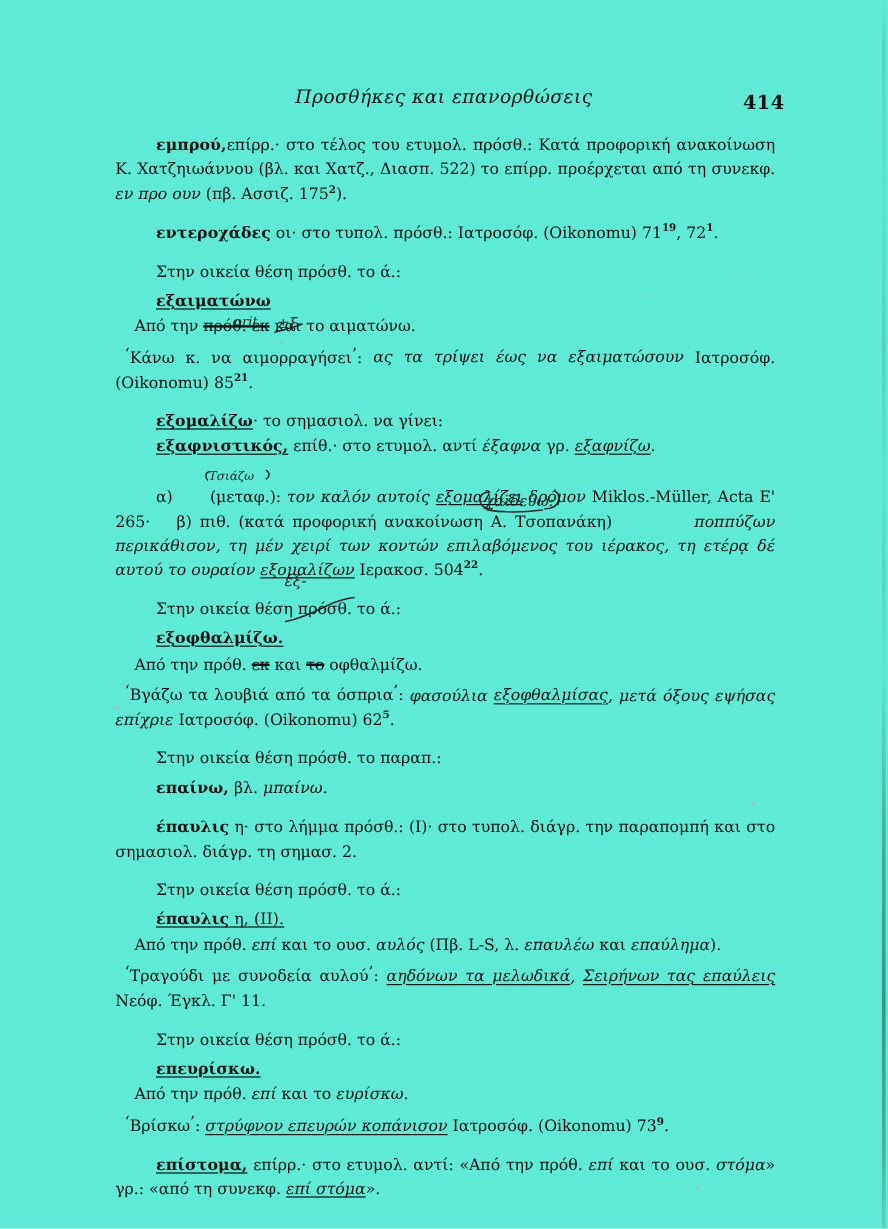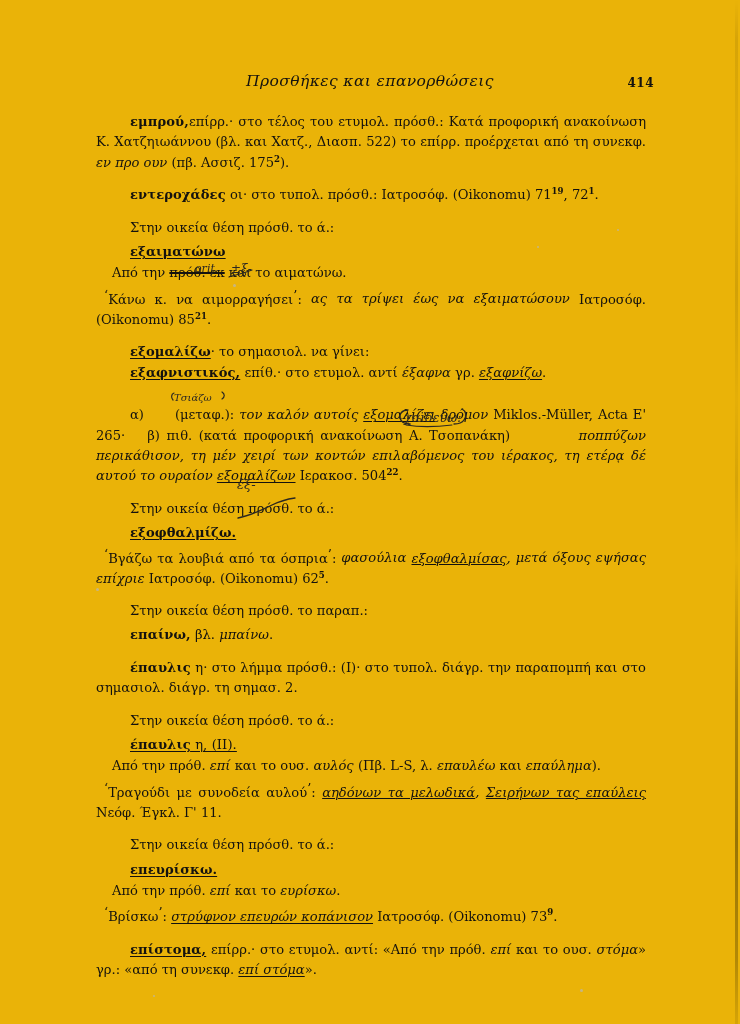--- a/index.html
+++ b/index.html
@@ -4,21 +4,21 @@
 <style>
   html, body {
     margin: 0;
     padding: 0;
     background: #ffffff;
   }
   .page {
     position: relative;
     width: 740px;
     height: 1024px;
-    background: #eab308;
+    background: #5eead4;
     font-family: "DejaVu Serif", "Liberation Serif", serif;
     color: #14120f;
     overflow: hidden;
   }
   .scan-edge {
     position: absolute;
     top: 0;
     right: 2px;
     width: 3px;
     height: 1024px;
@@ -58,21 +58,21 @@
     width: 740px;
     text-align: center;
     font-style: italic;
     font-size: 15.5px;
     letter-spacing: .4px;
   }
   .folio {
     position: absolute;
     right: 86px;
     top: 4px;
-    font-size: 12px;
+    font-size: 16px;
     font-weight: bold;
     letter-spacing: .5px;
   }
 
   
   .body {
     position: absolute;
     left: 96px;
     top: 112px;
     width: 550px;
@@ -184,20 +184,21 @@
     <div class="cite"><span class="qopen">‘</span><span>Κάνω κ. να αιμορραγήσει</span><span class="qopen">’</span><span>: </span><span class="it">ας τα τρίψει έως να εξαιματώσουν</span><span> Ιατροσόφ. (Oikonomu) 85</span><sup>21</sup><span>.</span></div>
 
     <div class="entry tight"><span class="lemma ul">εξομαλίζω</span><span>· το σημασιολ. να γίνει:</span></div>
 
     <div class="entry"><span class="lemma ul">εξαφνιστικός,</span><span> επίθ.· στο ετυμολ. αντί </span><span class="it">έξαφνα</span><span> γρ. </span><span class="it-ul">εξαφνίζω</span><span>.</span></div>
     <div class="entry" style="padding-top:10px;"><span>α)</span><span style="padding-left:26px;"></span><span> (μεταφ.): </span><span class="it">τον καλόν αυτοίς </span><span class="it-ul">εξομαλίζει</span><span class="it"> δρόμον</span><span> Miklos.-Müller, Acta E' 265·</span><span style="padding-left:22px;">β)</span><span> πιθ. (κατά προφορική ανακοίνωση Α. Τσοπανάκη)</span><span style="padding-left:62px;"></span><span class="it"> ποππύζων περικάθισον, τη μέν χειρί των κοντών επιλαβόμενος του ιέρακος, τη ετέρᾳ δέ αυτού το ουραίον </span><span class="it-ul">εξομαλίζων</span><span> Ιερακοσ. 504</span><sup>22</sup><span>.</span></div>
 
     <div class="note">Στην οικεία θέση πρόσθ. το ά.:</div>
 
     <div class="headword-line"><span class="lemma ul">εξοφθαλμίζω.</span></div>
+    <div class="deriv"><span>Από την πρόθ. </span><span class="strike">εκ</span><span> και </span><span class="strike">το</span><span> οφθαλμίζω.</span></div>
     <div class="cite"><span class="qopen">‘</span><span>Βγάζω τα λουβιά από τα όσπρια</span><span class="qopen">’</span><span>: </span><span class="it">φασούλια </span><span class="it-ul">εξοφθαλμίσας</span><span class="it">, μετά όξους εψήσας επίχριε</span><span> Ιατροσόφ. (Oikonomu) 62</span><sup>5</sup><span>.</span></div>
 
     <div class="note">Στην οικεία θέση πρόσθ. το παραπ.:</div>
     <div class="entry"><span class="lemma">επαίνω,</span><span> βλ. </span><span class="it">μπαίνω</span><span>.</span></div>
 
     <div class="entry"><span class="lemma">έπαυλις</span><span> η· στο λήμμα πρόσθ.: (I)· στο τυπολ. διάγρ. την παραπομπή και στο σημασιολ. διάγρ. τη σημασ. 2.</span></div>
 
     <div class="note">Στην οικεία θέση πρόσθ. το ά.:</div>
 
     <div class="headword-line"><span class="lemma ul">έπαυλις</span><span class="lemma ul" style="font-weight:normal;"> η, (II).</span></div>

